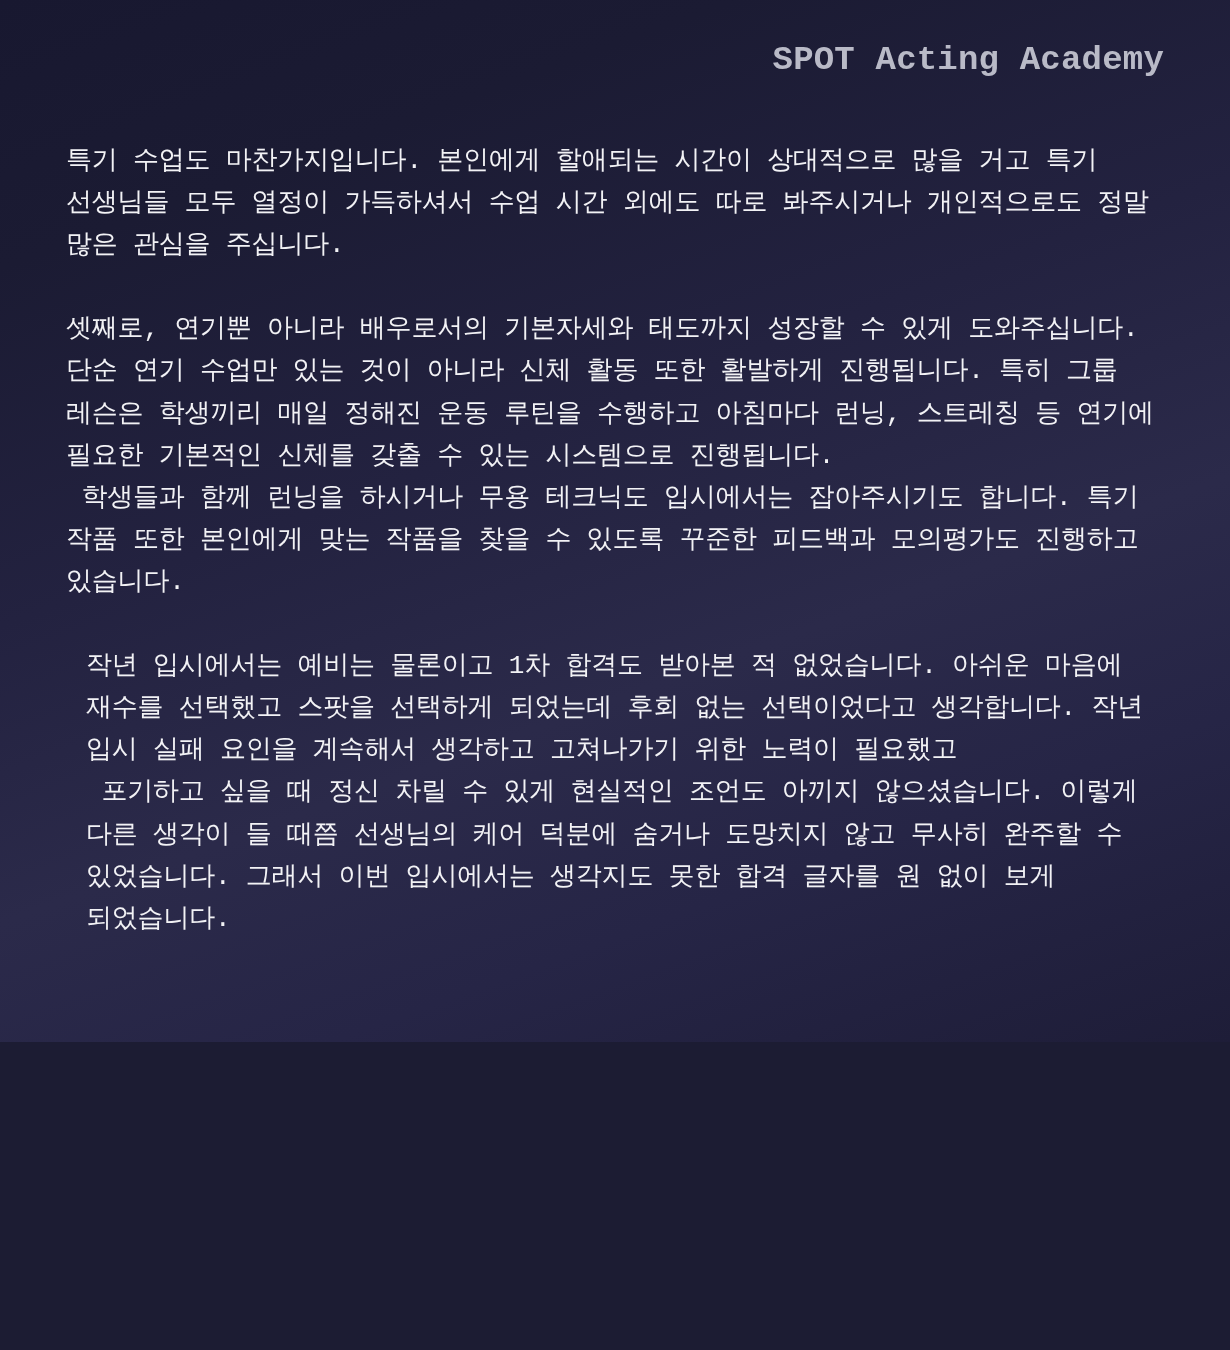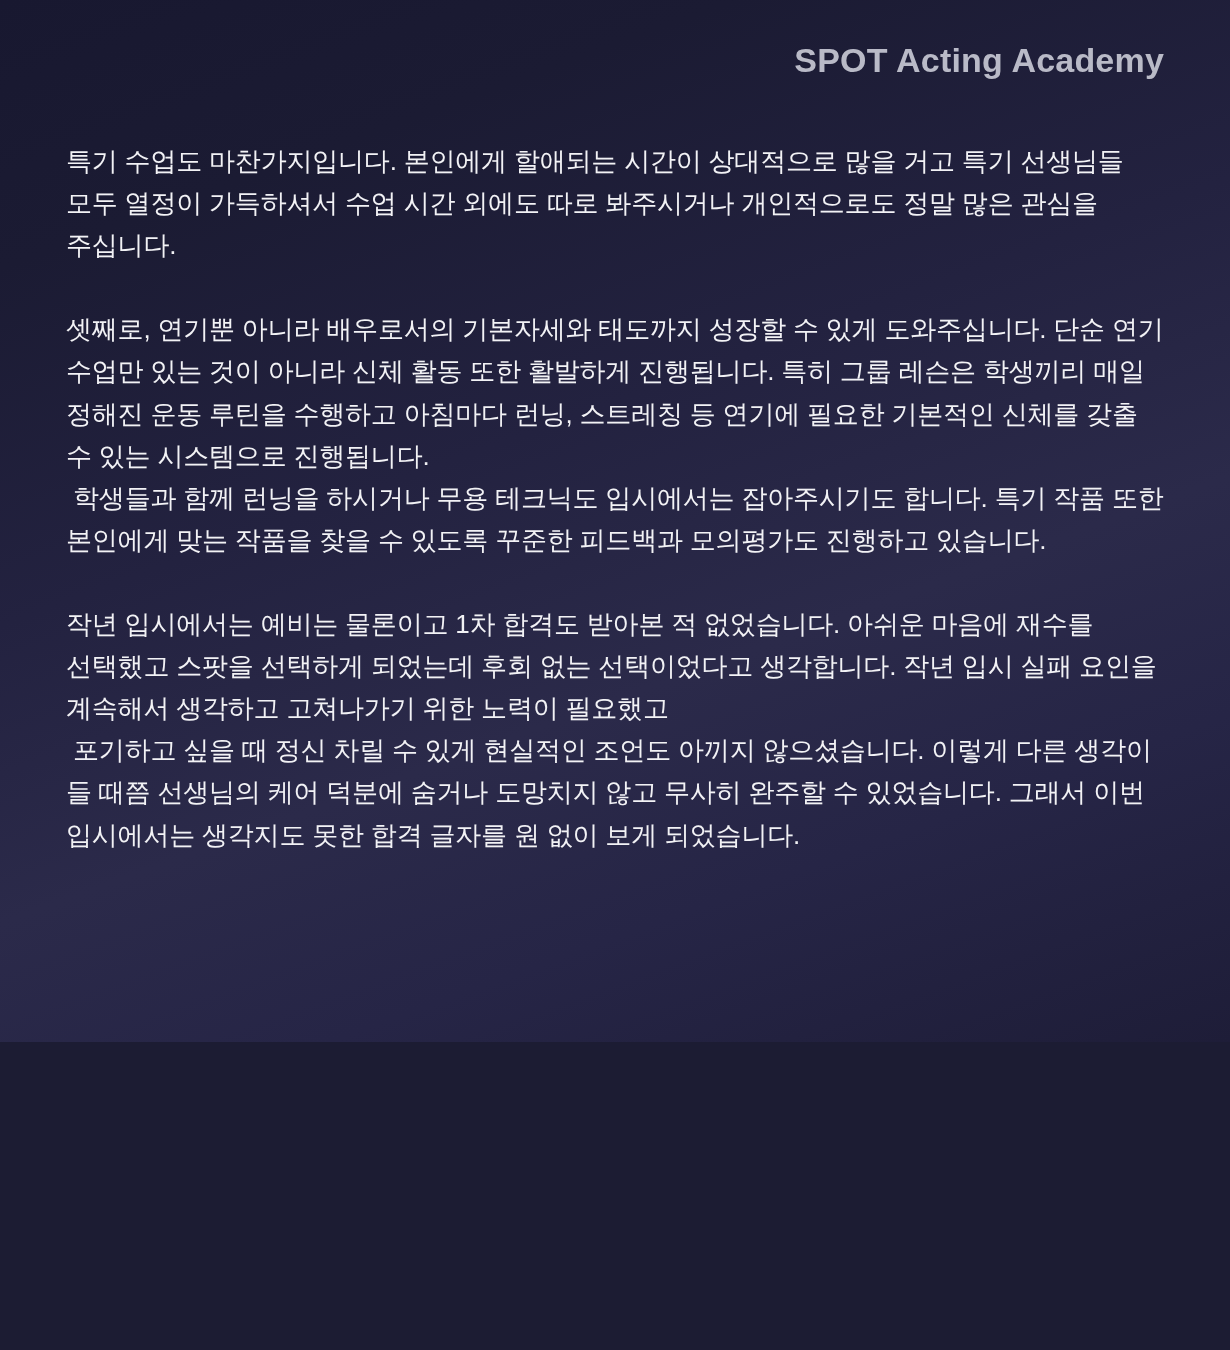--- a/index.html
+++ b/index.html
@@ -20,20 +20,21 @@
     box-sizing: border-box;
     background:
       linear-gradient(160deg,
         #181830 0%,
         #1b1b33 18%,
         #232240 42%,
         #2b2a4a 62%,
         #262546 78%,
         #1e1d38 100%);
     overflow: hidden;
+    font-family: Liberation Mono, monospace;
   }
   .brand-row {
     position: absolute;
     top: 40px;
     right: 66px;
     text-align: right;
   }
   .brand {
     font-size: 34px;
     font-weight: bold;
@@ -53,20 +54,21 @@
     font-size: 26px;
     line-height: 1.62;
     letter-spacing: -0.2px;
     margin: 0 0 42px 0;
     word-break: keep-all;
     text-align: left;
     white-space: pre-wrap;
   }
   .para:last-child {
     margin-bottom: 0;
+    margin-left: 20px;
   }
 </style>
 </head>
 <body>
 
 <div class="page">
 
   <div class="brand-row">
     <div class="brand">SPOT Acting Academy</div>
   </div>

